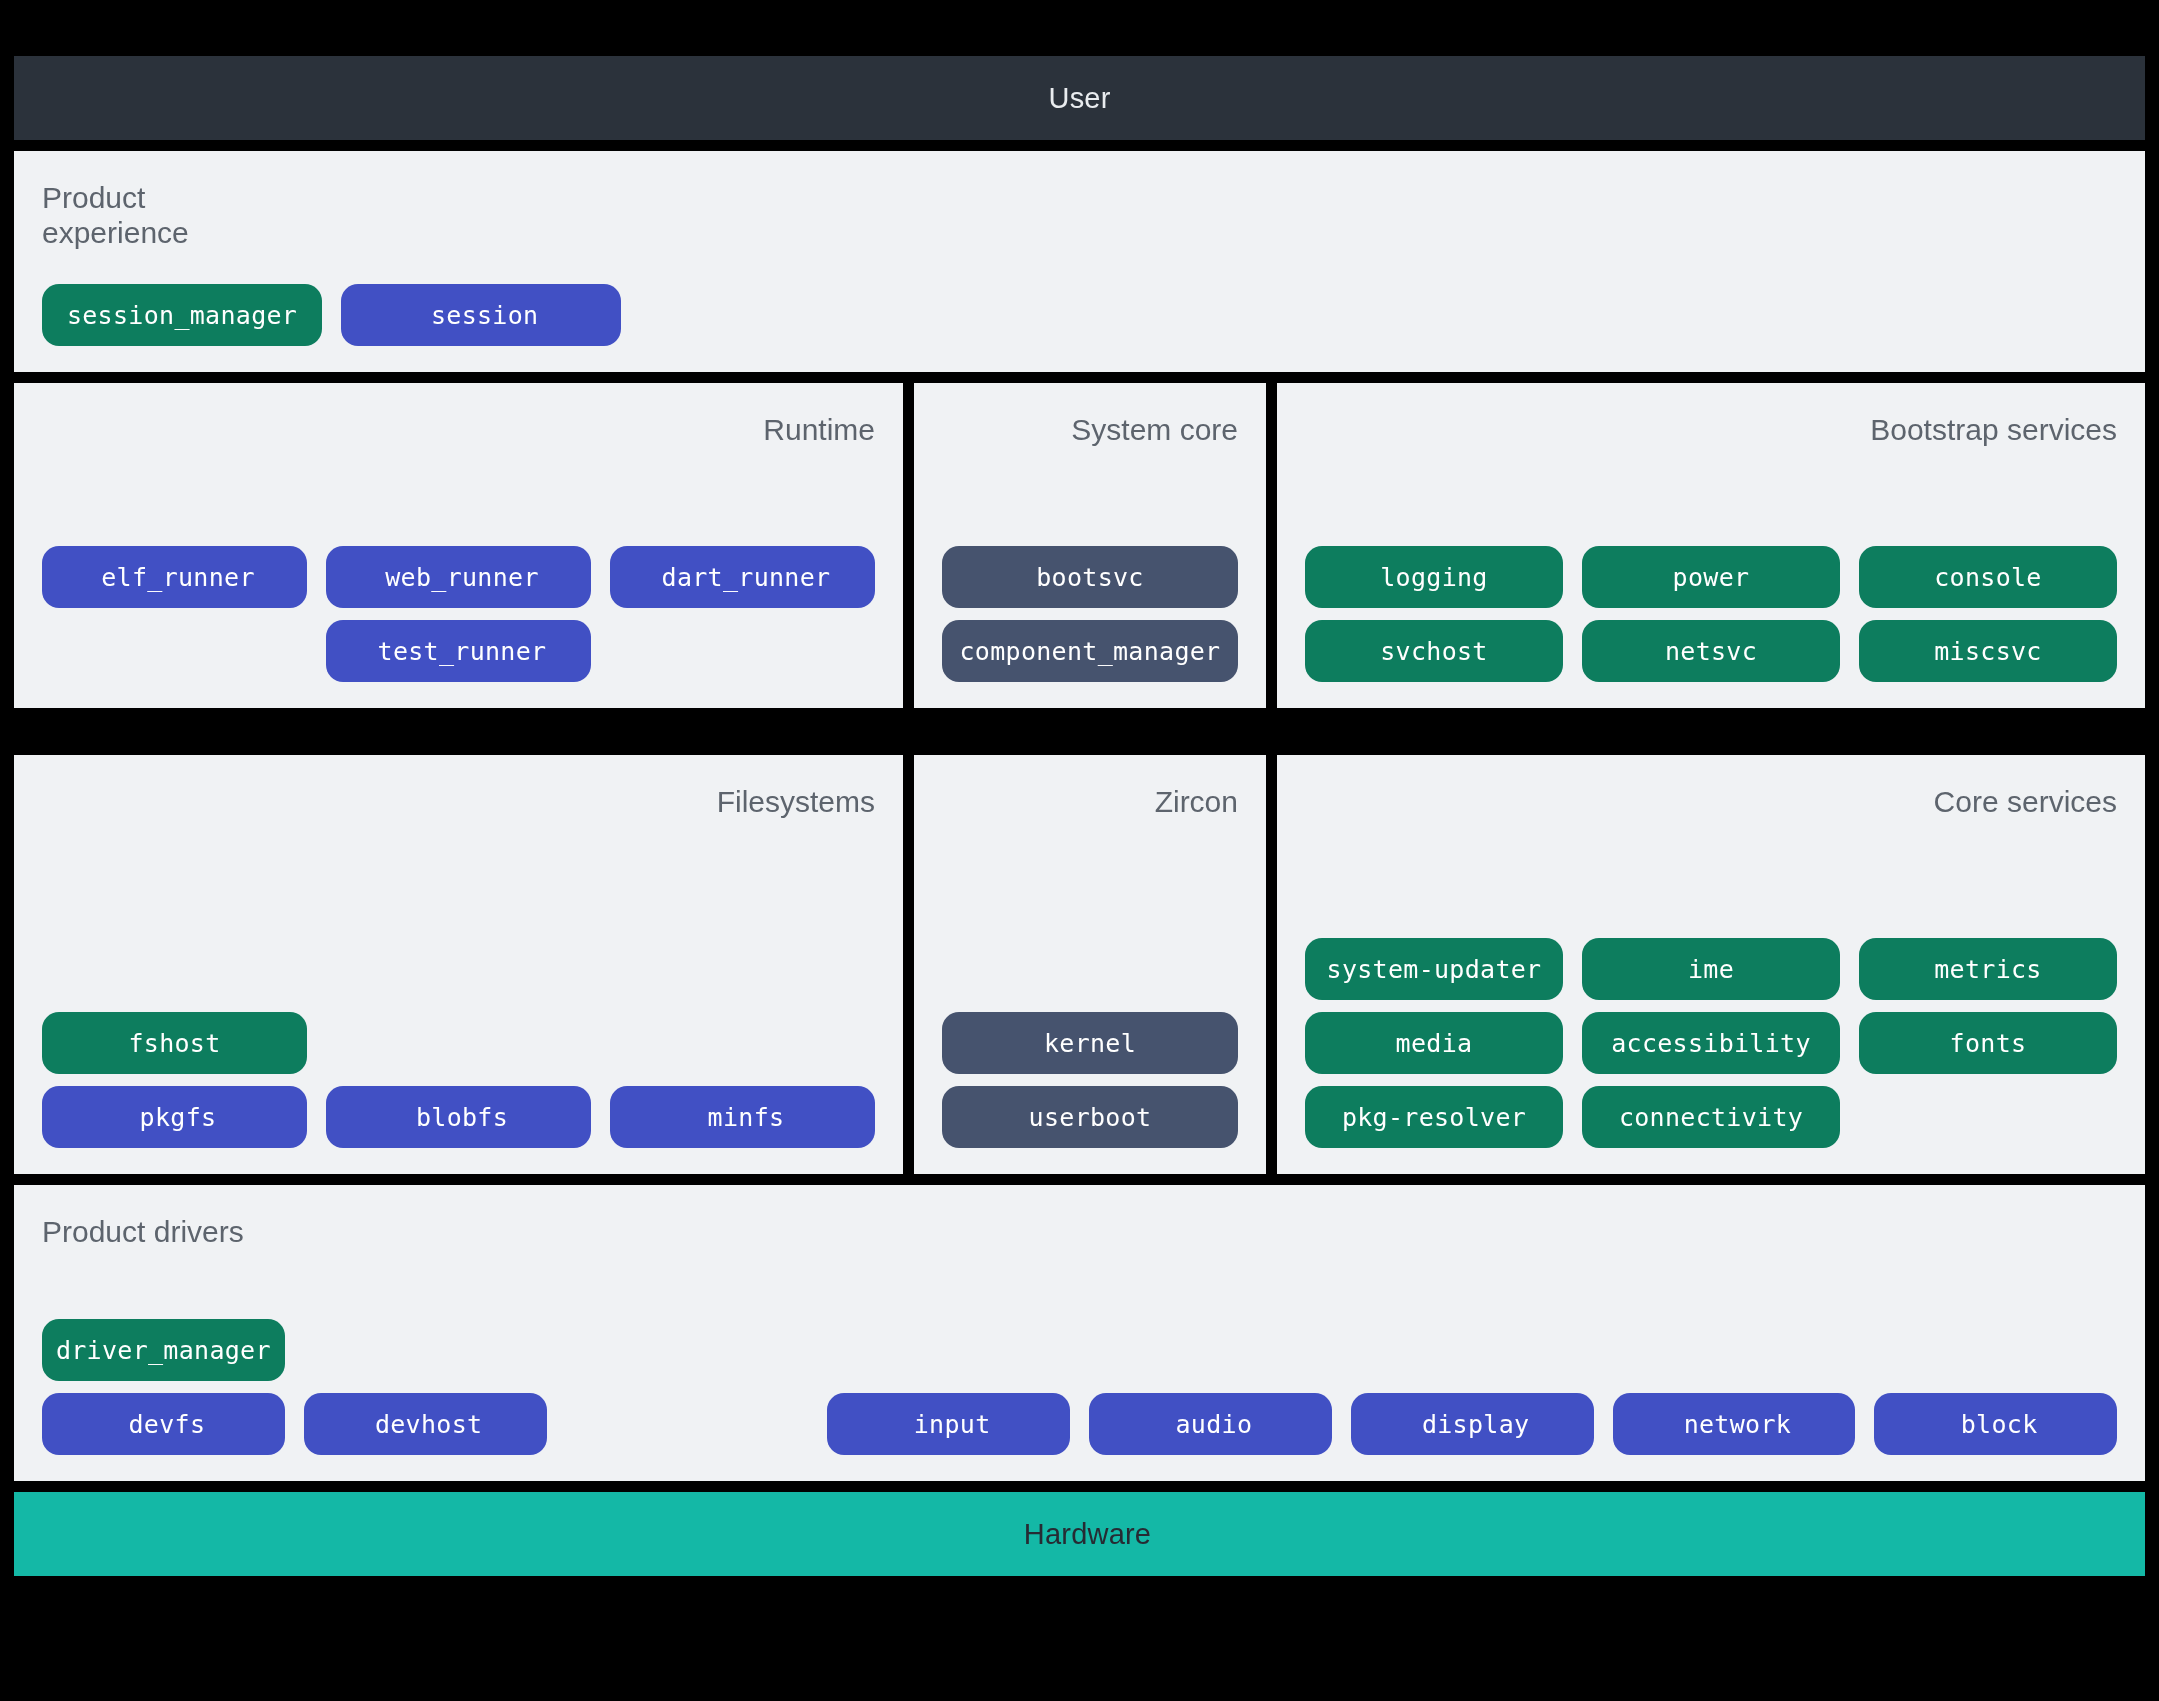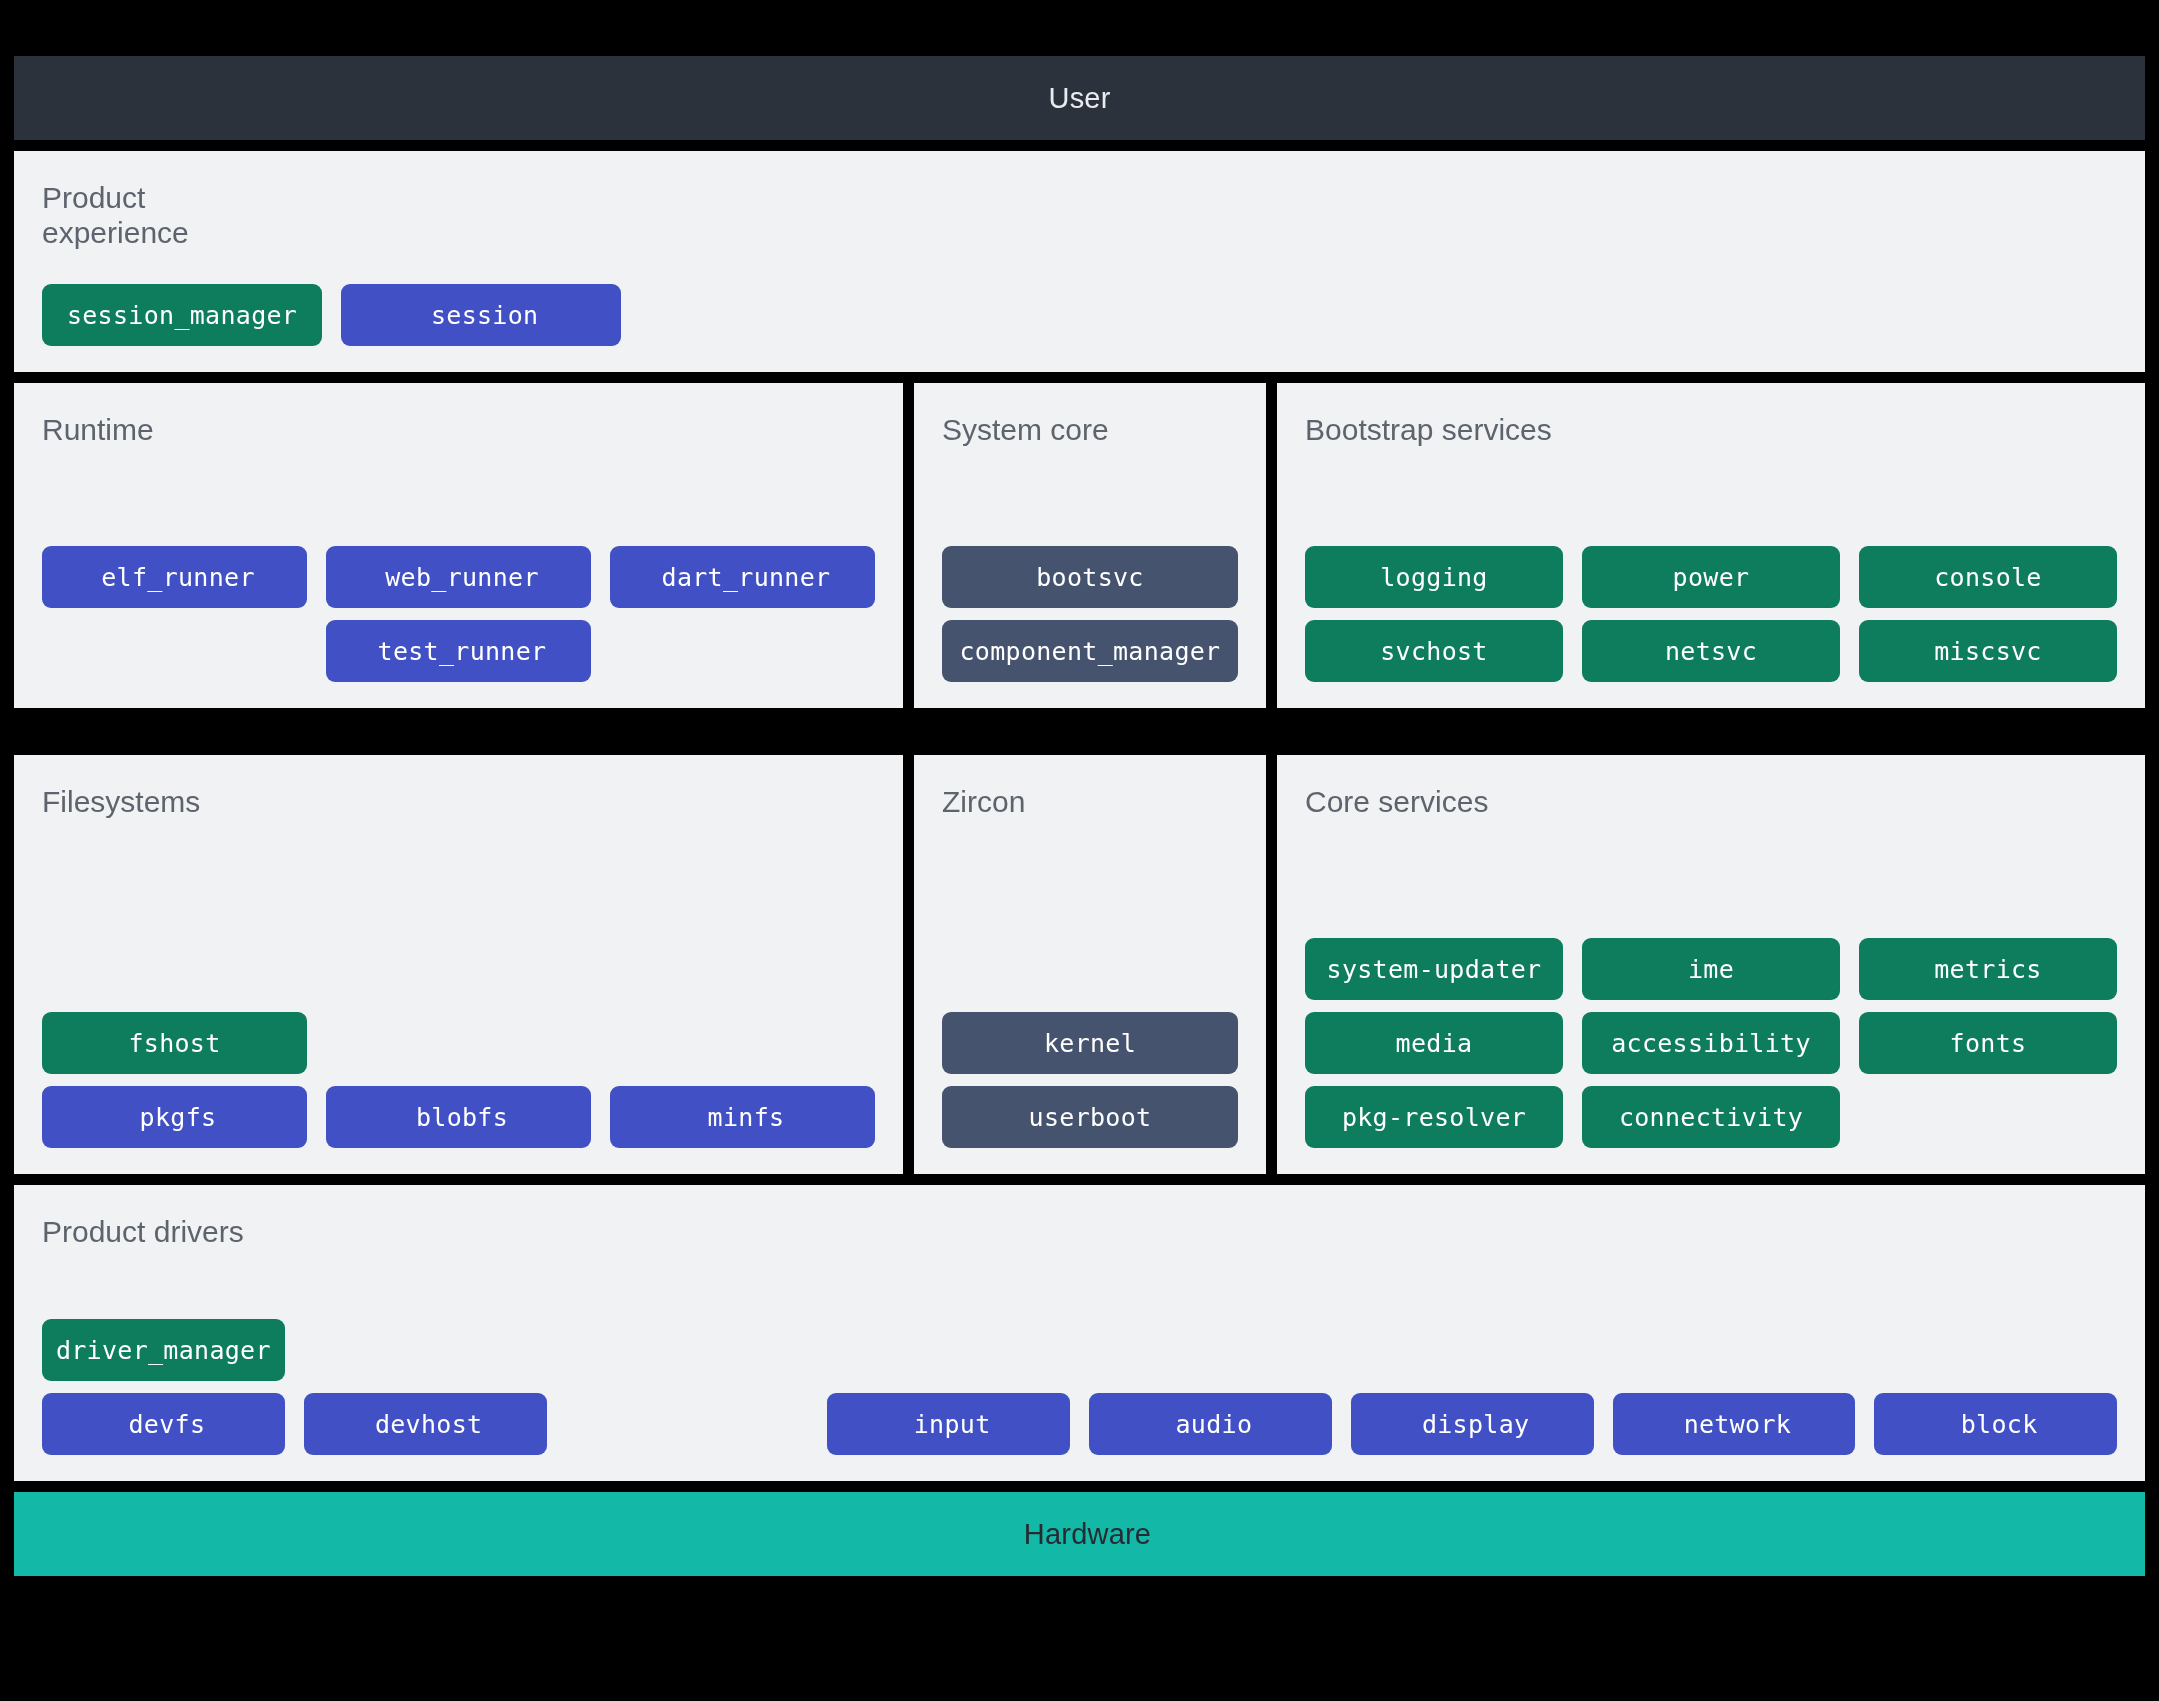--- a/index.html
+++ b/index.html
@@ -21,21 +21,21 @@
   .bar{
     height:84px;
     display:flex; align-items:center; justify-content:center;
     font-size:29px;
     letter-spacing:.2px;
   }
   .bar-user{ background:#2b323b; color:#e9ecef; }
   .bar-hardware{ background:#14b8a6; color:#262b33;padding-left:16px; }
 
   
-  .row{ display:flex; gap:11px; }
+  .row{ display:flex; gap:11px;text-align:right; }
   .panel{
     background:#f0f2f4;
     box-sizing:border-box;
     padding:30px 28px 26px 28px;
     display:flex; flex-direction:column;
   }
   .panel-title{
     font-size:30px;
     color:#5d646d;
     line-height:1.16;
@@ -45,21 +45,21 @@
   .panel-body{ flex:1; display:flex; flex-direction:column; justify-content:flex-end; }
 
   
   .chips{
     display:grid;
     grid-template-columns:repeat(var(--cols,7),1fr);
     gap:12px 19px;
   }
   .chip{
     height:62px;
-    border-radius:9px;
+    border-radius:17px;
     display:flex; align-items:center; justify-content:center;
     color:#fff;
     font-family:"DejaVu Sans Mono","Liberation Mono",monospace;
     font-size:25px;
     letter-spacing:.3px;
     white-space:nowrap;
     box-sizing:border-box;
     padding:0 8px;
   }
   .chip.green{ background:#0d7d5e; }

